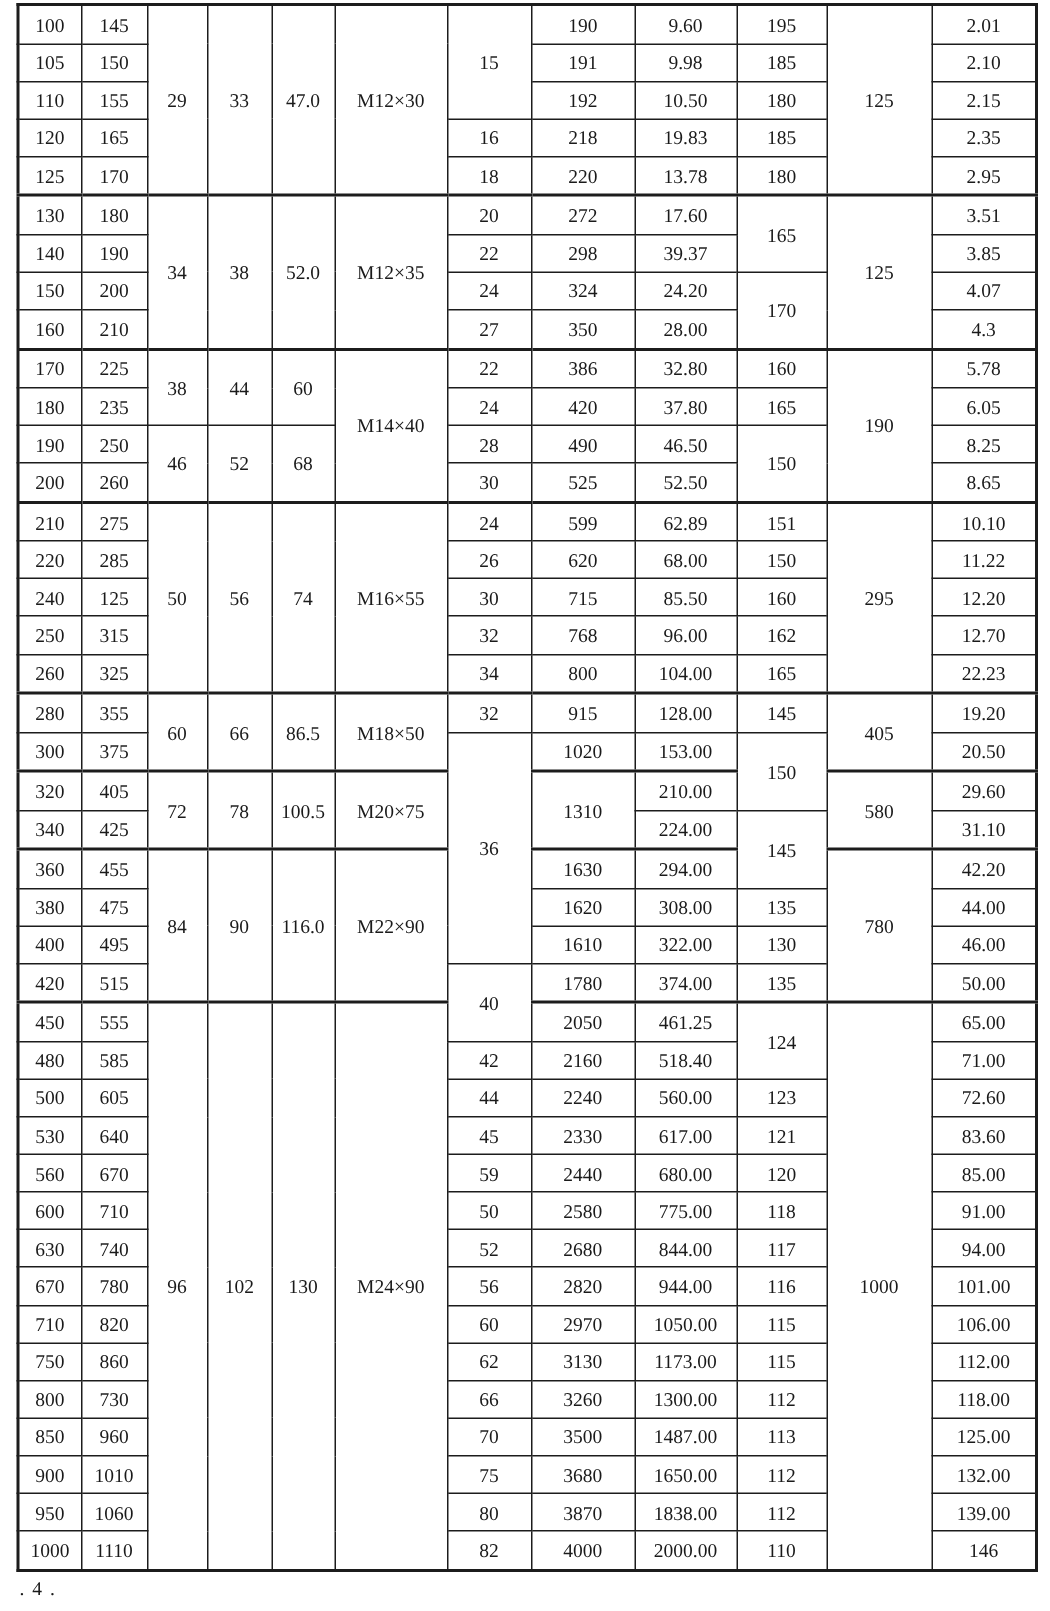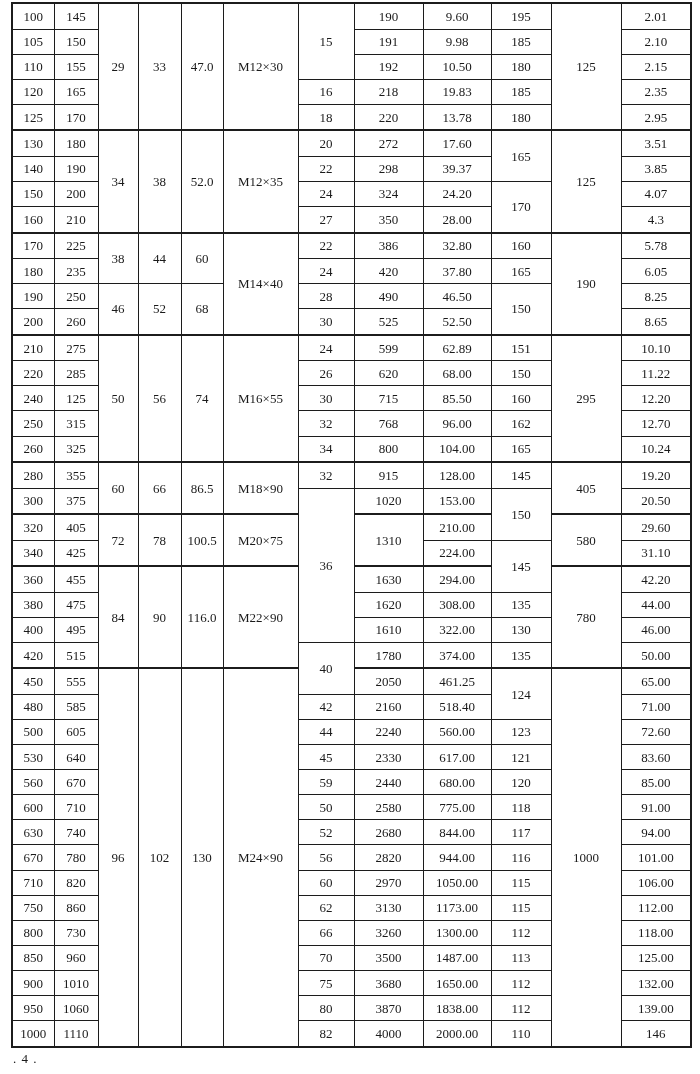--- a/index.html
+++ b/index.html
@@ -245,29 +245,29 @@
           <td>162</td>
           <td>12.70</td>
         </tr>
         <tr>
           <td>260</td>
           <td>325</td>
           <td>34</td>
           <td>800</td>
           <td>104.00</td>
           <td>165</td>
-          <td>10.24</td>
+          <td>22.23</td>
         </tr>
         <tr class="group-start">
           <td>280</td>
           <td>355</td>
           <td rowspan="2">60</td>
           <td rowspan="2">66</td>
           <td rowspan="2">86.5</td>
-          <td rowspan="2">M18×90</td>
+          <td rowspan="2">M18×50</td>
           <td>32</td>
           <td>915</td>
           <td>128.00</td>
           <td>145</td>
           <td rowspan="2">405</td>
           <td>19.20</td>
         </tr>
         <tr>
           <td>300</td>
           <td>375</td>

